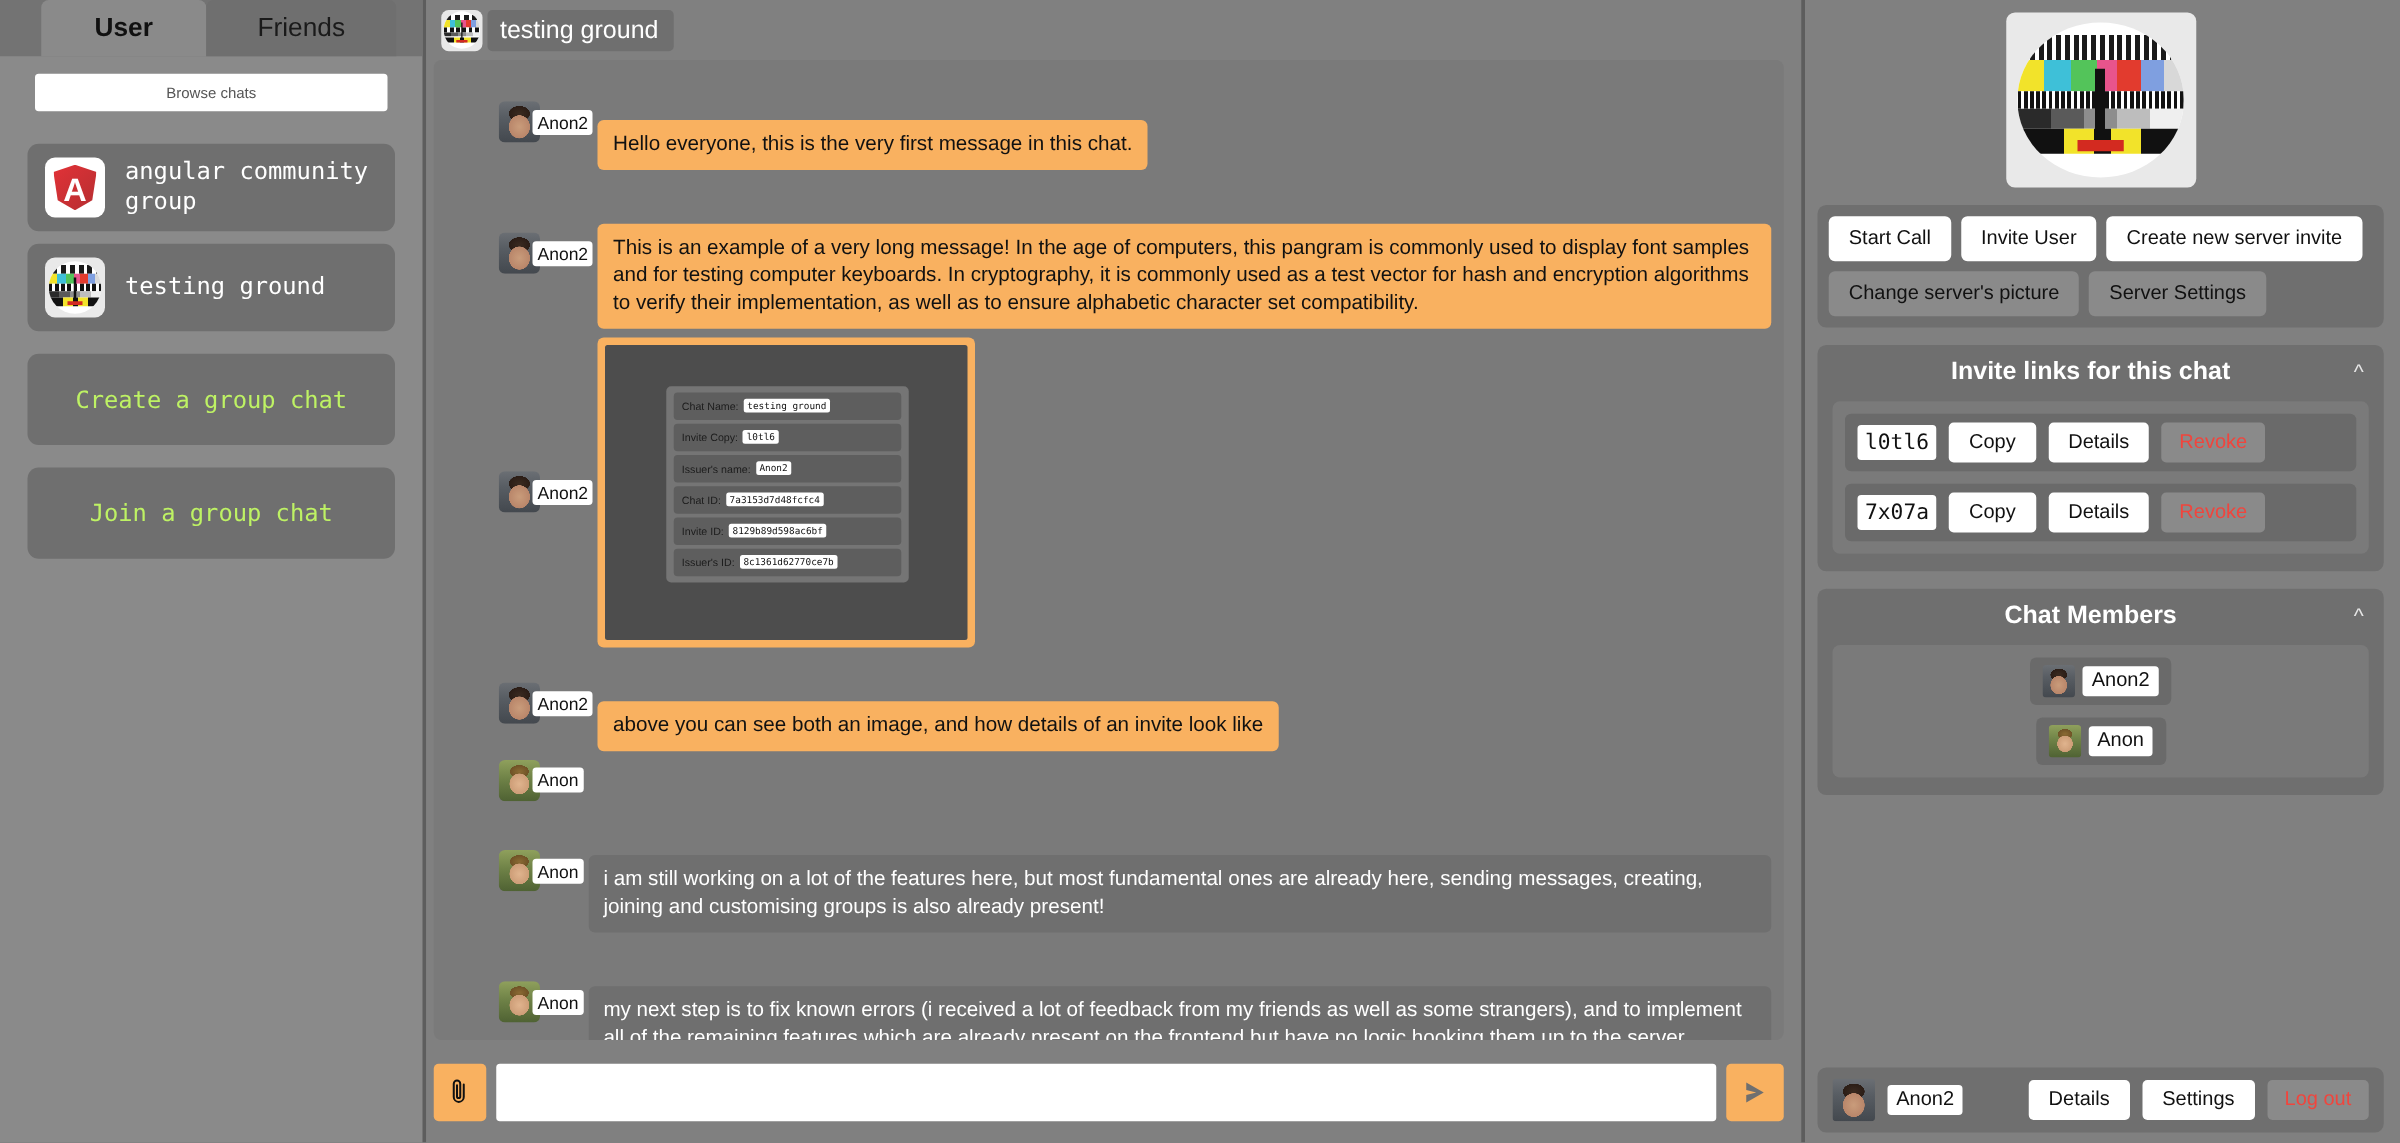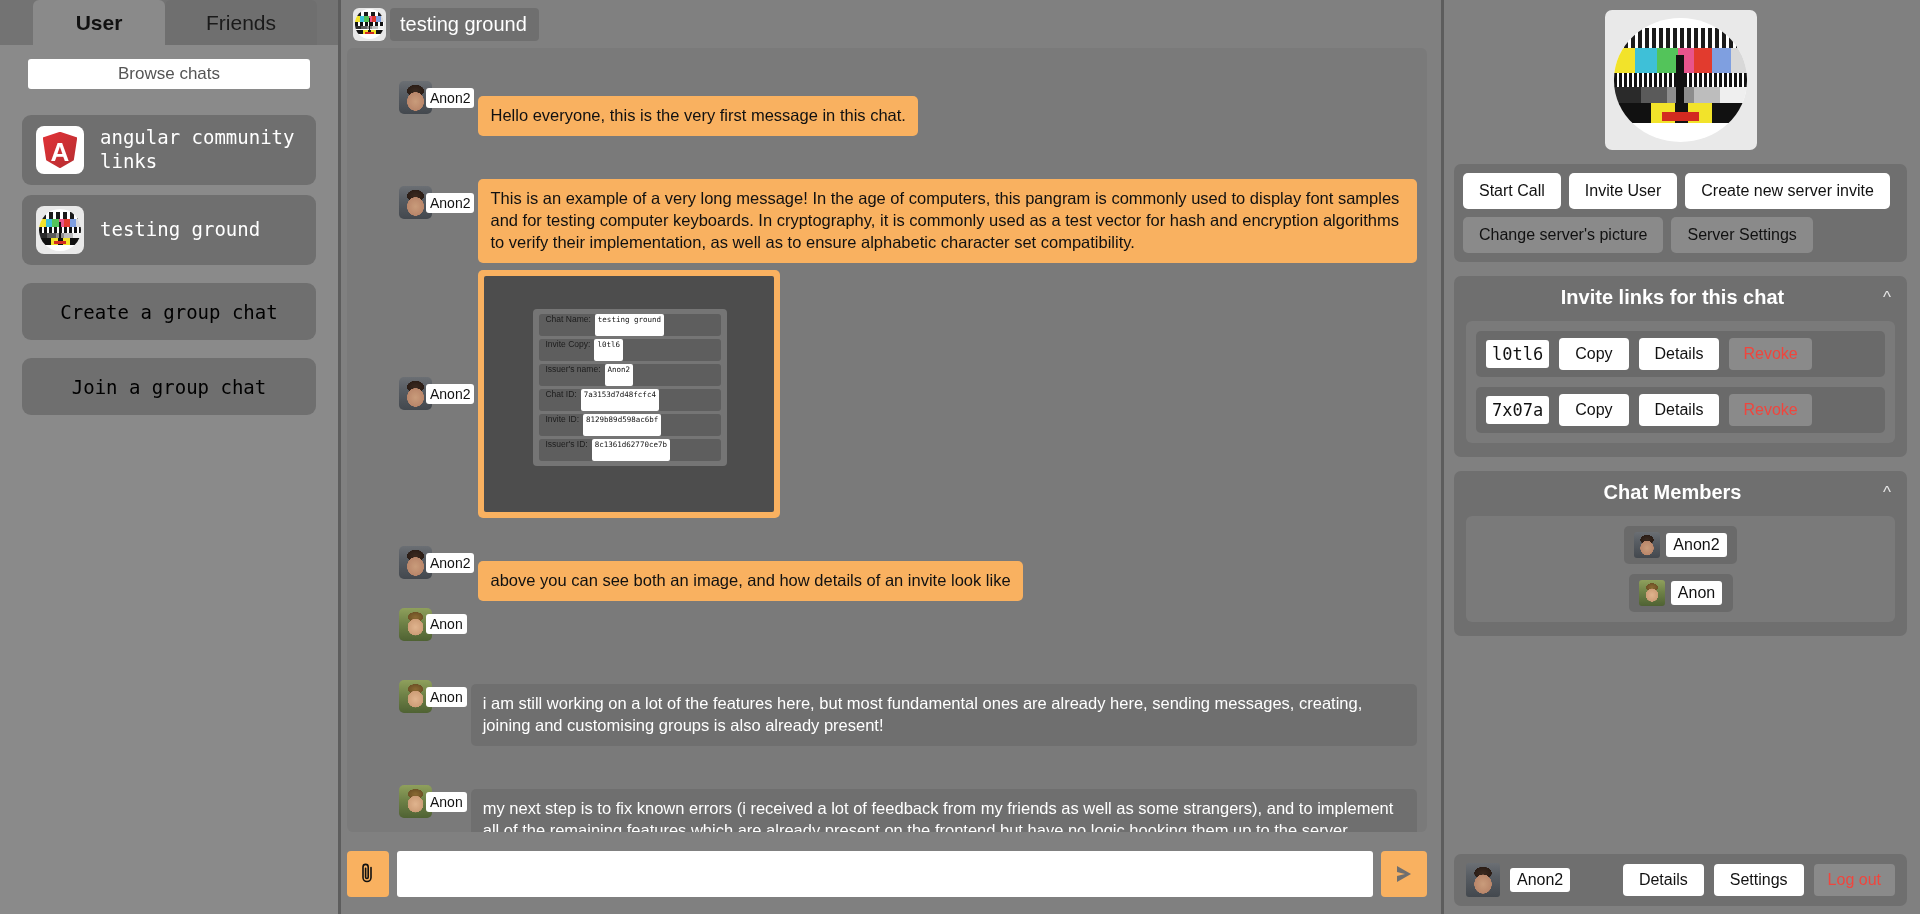--- a/index.html
+++ b/index.html
@@ -25,41 +25,41 @@
     font-size: 21px; color: #111; background: #6f6f6f;
     border-top-left-radius: 6px; border-top-right-radius: 6px;
     cursor: pointer;
   }
   .tab.active { background: #8a8a8a; font-weight: bold; }
   .tab.inactive { color: #1a1a1a; background: #6f6f6f; width:152px; flex:0 0 152px;}
   .browse {
     margin: 14px 28px 0 28px; height: 30px;
     background: #fff; border-radius: 3px;
     display: flex; align-items: center; justify-content: center;
-    color: #555; font-size: 17px; cursor: pointer;
+    color: #555; font-size: 12px; cursor: pointer;
   }
   .chatlist { margin-top: 26px; padding: 0 22px; display: flex; flex-direction: column; gap: 10px; }
   .chat-item {
     background: #6f6f6f; border-radius: 9px;
     display: flex; align-items: center; gap: 16px;
     padding: 11px 14px; min-height: 64px; cursor: pointer;
   }
   .chat-av {
     width: 48px; height: 48px; border-radius: 8px; flex: none;
     background: #fff; overflow: hidden; position: relative;
   }
   .chat-name {
     font-family: "DejaVu Sans Mono", monospace;
     font-size: 19px; color: #fff; line-height: 1.25; letter-spacing: 0px;
   }
   .big-btn {
     background: #6f6f6f; border-radius: 9px;
-    height: 57px; display: flex; align-items: center; justify-content: center;
+    height: 73px; display: flex; align-items: center; justify-content: center;
     font-family: "DejaVu Sans Mono", monospace;
-    font-size: 19px; color: #000000; cursor: pointer; margin-top: 8px;
+    font-size: 19px; color: #bef264; cursor: pointer; margin-top: 8px;
   }
 
   
   .center { width: 1100px; height: 914px; display: flex; flex-direction: column; background: #808080; }
   .chat-header {
     height: 48px; display: flex; align-items: center; padding-left: 12px; gap: 0px;
     background: #808080;
   }
   .chat-header .hdr-av {
     width: 33px; height: 33px; border-radius: 6px; background: #e8e8e8;
@@ -100,21 +100,21 @@
     background: #4d4d4d; width: 290px; height: 236px; border-radius: 2px;
     position: relative; overflow: hidden;
   }
   .details-card {
     position: absolute; left: 49px; top: 33px;
     width: 194px; background: #757575; border-radius: 4px;
     padding: 5px 6px; display: flex; flex-direction: column; gap: 3px;
   }
   .d-row {
     background: #5e5e5e; border-radius: 3px; height: 22px;
-    display: flex; gap: 4px; padding: 0 6px;
+    display: flex; align-items: center; gap: 4px; padding: 0 6px;
   }
   .d-label { color: #1c1c1c; font-size: 8.5px; white-space: nowrap; }
   .d-val {
     background: #fff; color: #111; border-radius: 2px;
     font-family: "DejaVu Sans Mono", monospace; font-size: 7.5px;
     padding: 1px 3px; white-space: nowrap;
   }
 
   
   .composer {
@@ -301,21 +301,21 @@
     <div class="browse">
         <span>Browse chats</span>
       </div>
 
     <div class="chatlist">
       <div class="chat-item">
         <div class="chat-av ng">
           <div class="ng-shield"></div>
             <div class="ng-a">A</div>
         </div>
-        <div class="chat-name">angular community links</div>
+        <div class="chat-name">angular community group</div>
       </div>
 
       <div class="chat-item">
         <div class="chat-av tv">
           <div class="tv-circle">
             <div class="tv-top"></div>
               <div class="tv-bars"></div>
               <div class="tv-mid"></div>
             <div class="tv-grey"></div>
               <div class="tv-btm"></div>

